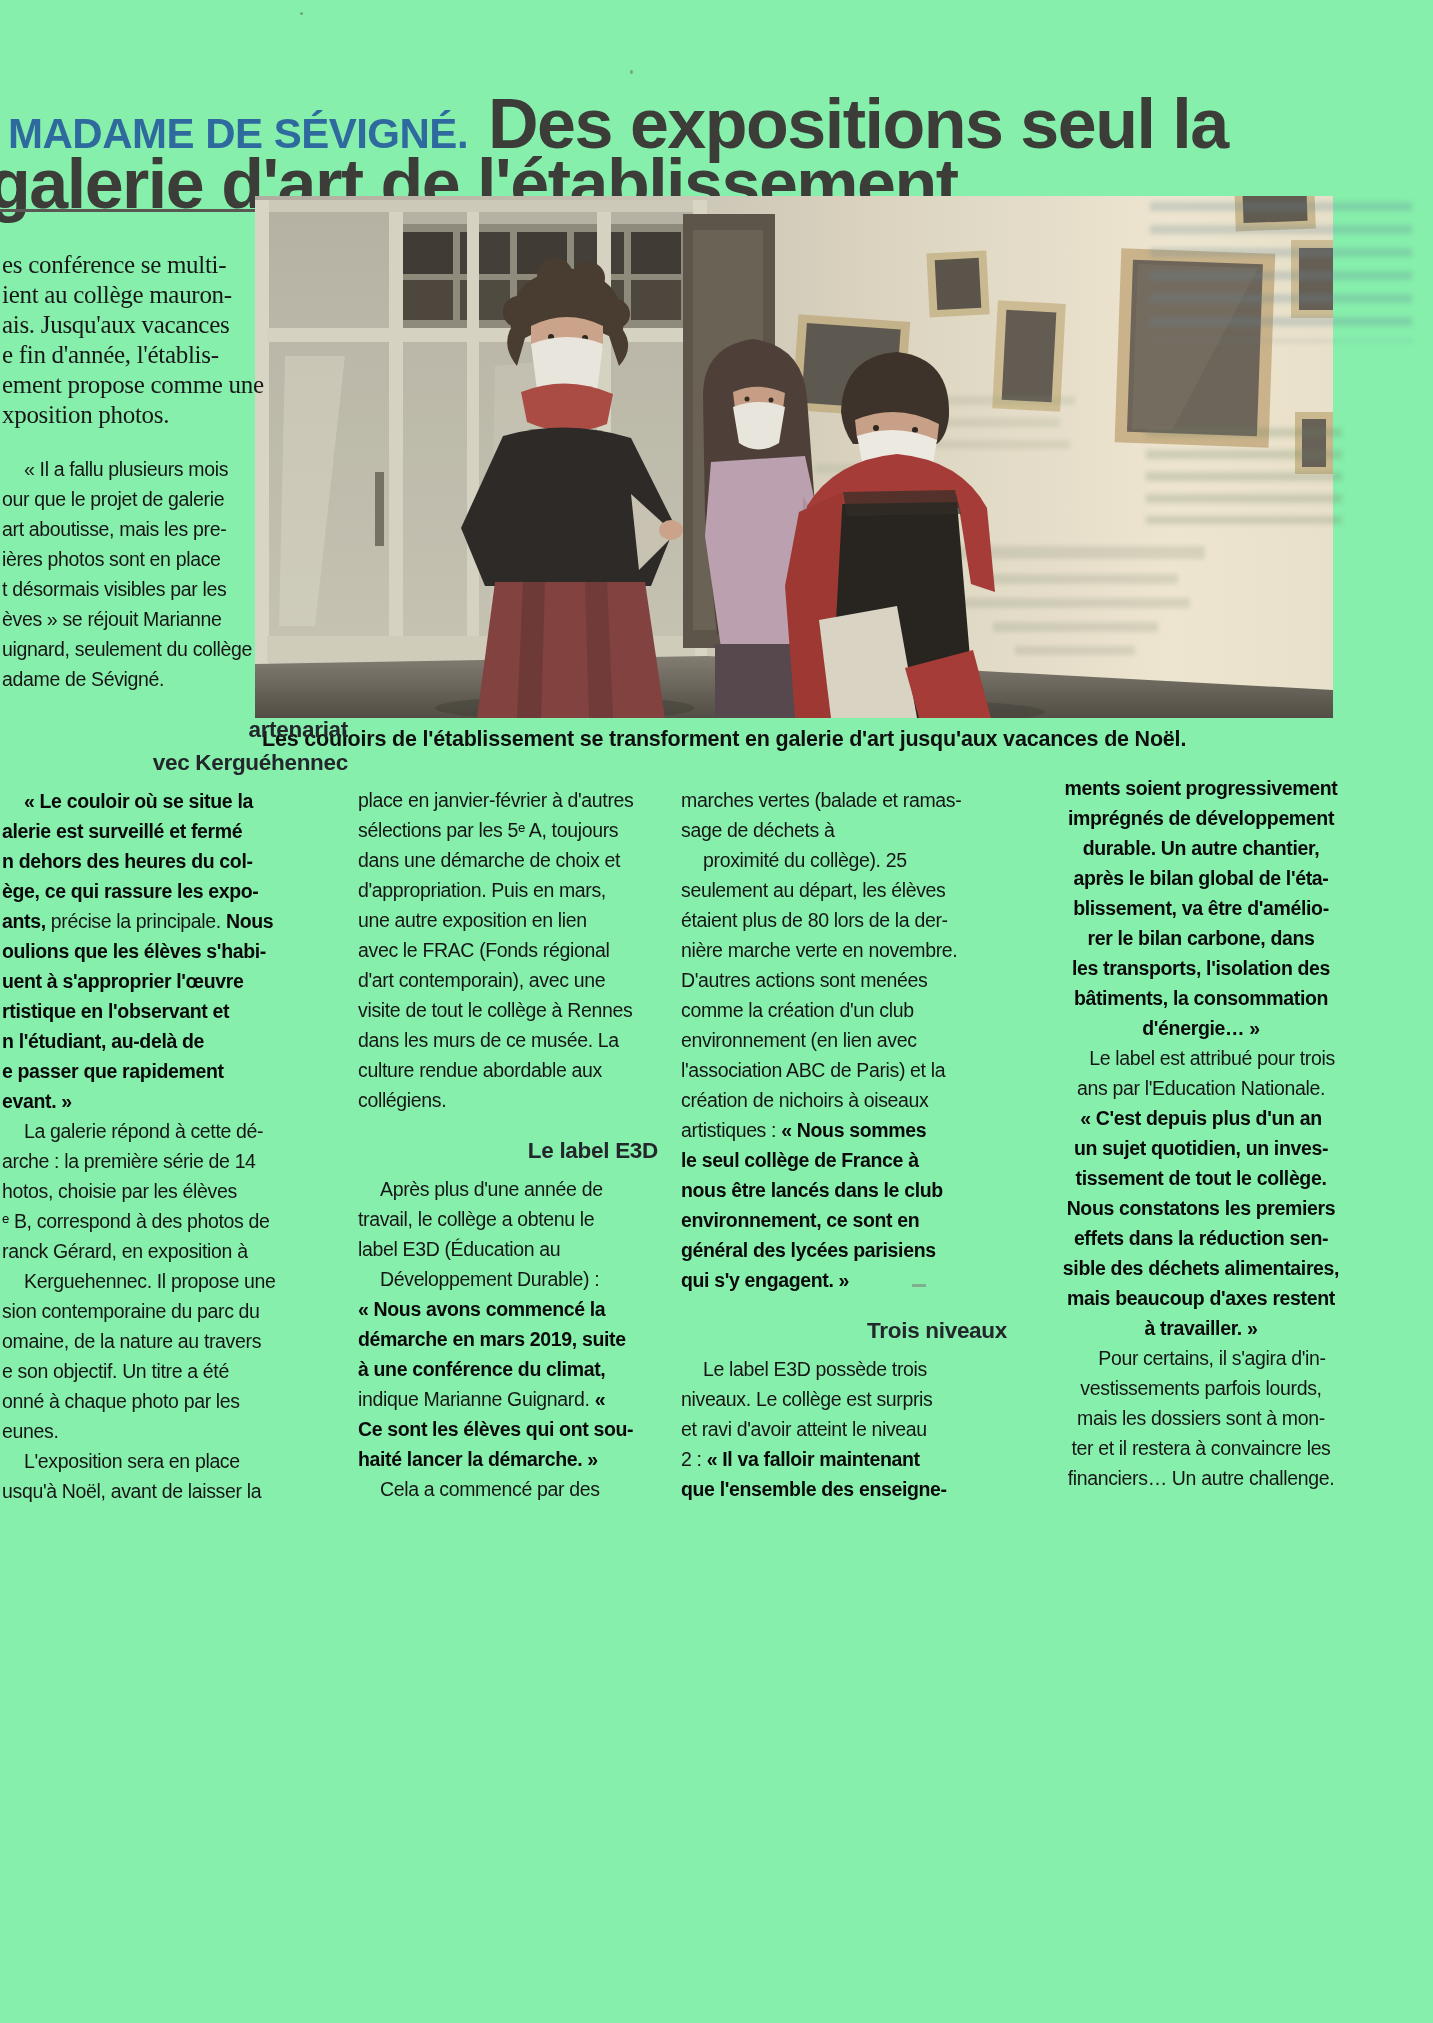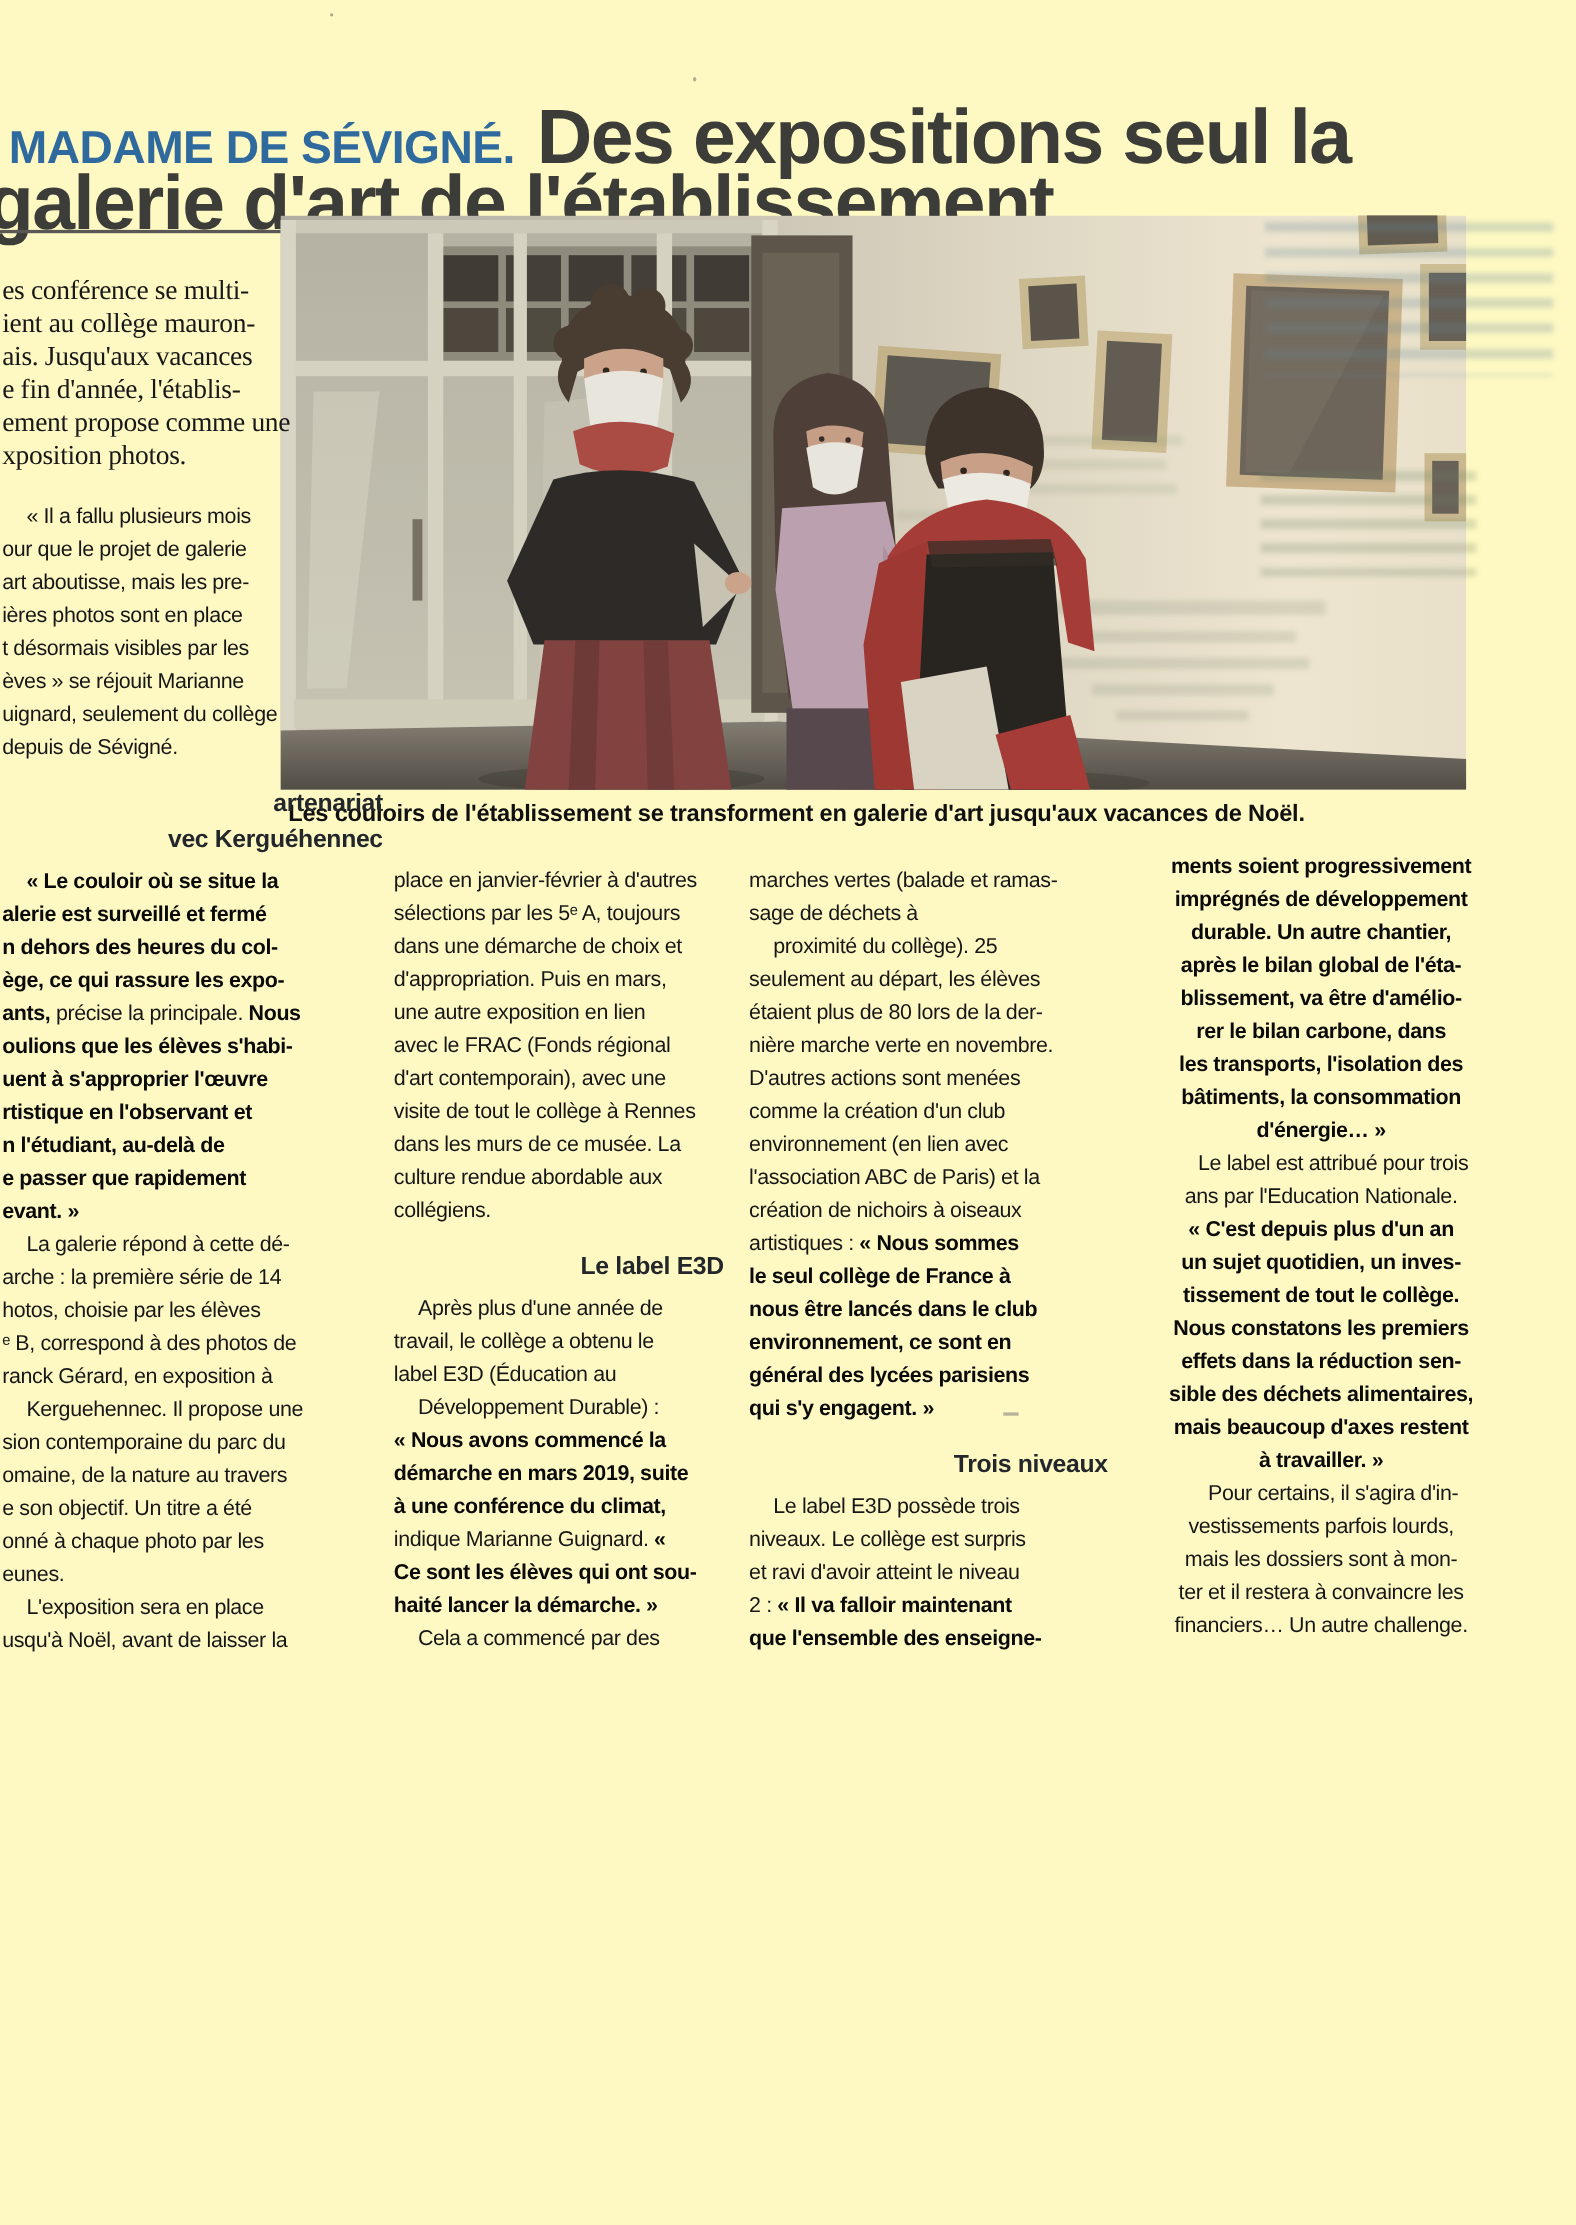--- a/index.html
+++ b/index.html
@@ -1,16 +1,16 @@
 <!DOCTYPE html>
 <html lang="fr"><head>
 <meta charset="utf-8">
 <style>
   html,body{margin:0;padding:0;background:#e9e9e7;}
-  .page{position:relative;width:1433px;height:2023px;background:#fef9c3;overflow:hidden;
+  .page{position:relative;width:1433px;height:2023px;background:#86efac;overflow:hidden;
         font-family:"Liberation Sans","DejaVu Sans",sans-serif;}
   
   .kicker-line{position:absolute;top:84px;left:8px;display:flex;align-items:baseline;gap:20px;white-space:nowrap;}
   .kicker{font-size:42px;font-weight:bold;color:#2f6a9e;letter-spacing:-0.5px;}
   .headline{font-size:70px;font-weight:bold;color:#3c3c38;letter-spacing:-1.5px;}
   .headline-2{position:absolute;top:144px;left:-12px;font-size:70px;font-weight:bold;color:#3c3c38;
               letter-spacing:-1.5px;white-space:nowrap;}
   .headline-rule{position:absolute;top:209px;left:0;width:832px;height:3px;background:#5a5854;}
   
   .photo-wrap{position:absolute;left:255px;top:196px;width:1078px;height:522px;}
@@ -213,21 +213,21 @@
         <div class="line"><span>xposition photos.</span></div>
       </div>
       <div class="block para">
         <div class="line indent"><span>« Il a fallu plusieurs mois</span></div>
         <div class="line"><span>our que le projet de galerie</span></div>
         <div class="line"><span>art aboutisse, mais les pre-</span></div>
         <div class="line"><span>ières photos sont en place</span></div>
         <div class="line"><span>t désormais visibles par les</span></div>
         <div class="line"><span>èves » se réjouit Marianne</span></div>
         <div class="line"><span>uignard, seulement du collège</span></div>
-        <div class="line"><span>depuis de Sévigné.</span></div>
+        <div class="line"><span>adame de Sévigné.</span></div>
       </div>
       <div class="block heading">
         <div class="line"><span>artenariat</span></div>
         <div class="line"><span>vec Kerguéhennec</span></div>
       </div>
       <div class="block para">
         <div class="line indent"><span class="bold">« Le couloir où se situe la</span></div>
         <div class="line"><span class="bold">alerie est surveillé et fermé</span></div>
         <div class="line"><span class="bold">n dehors des heures du col-</span></div>
         <div class="line"><span class="bold">ège, ce qui rassure les expo-</span></div>

